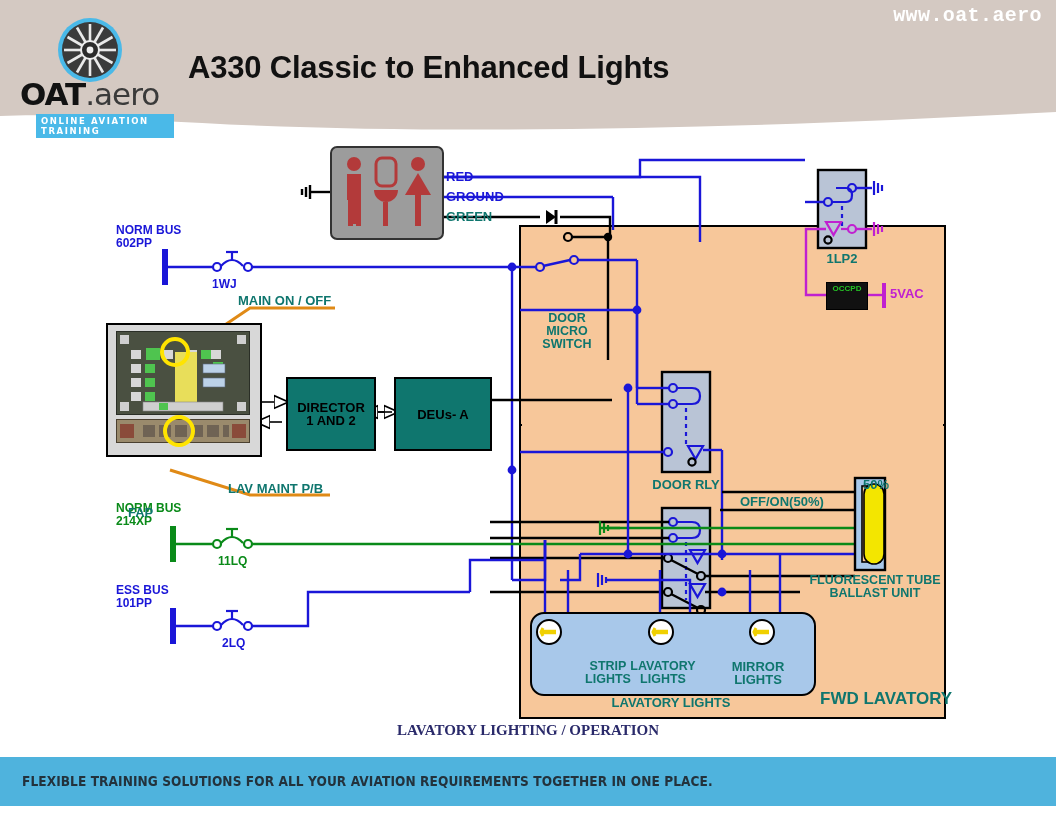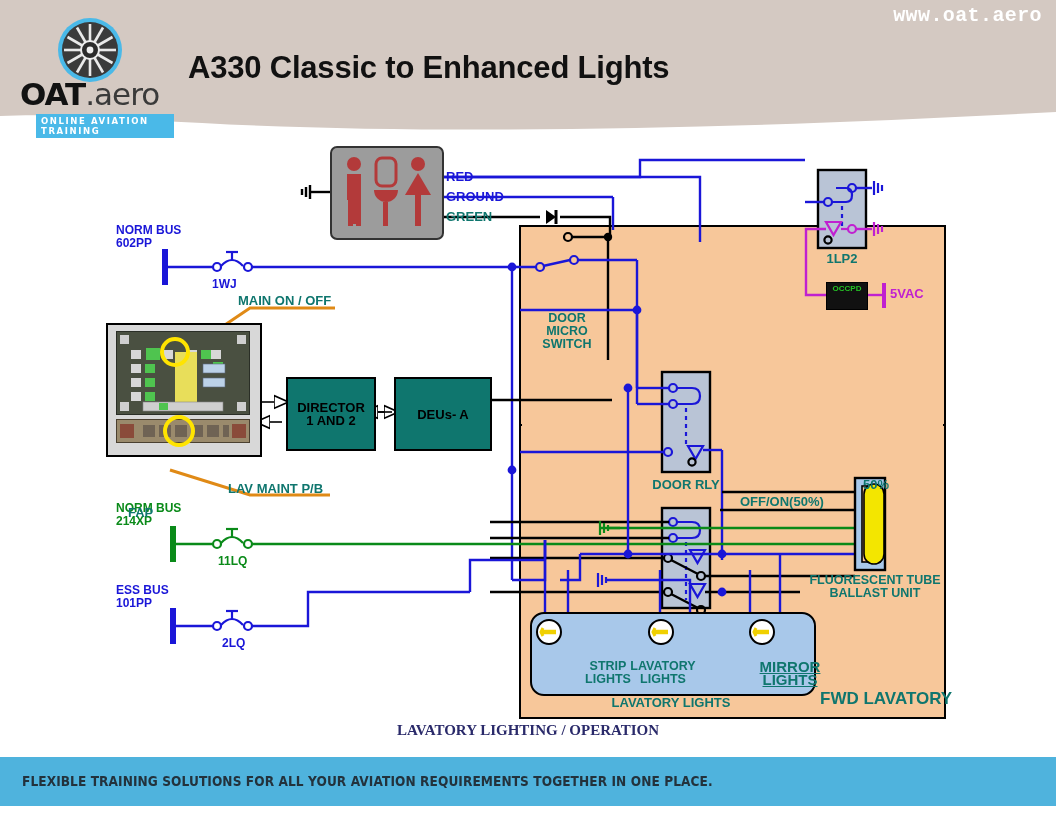--- a/index.html
+++ b/index.html
@@ -462,21 +462,21 @@
   </svg>
 
   <div class="abs dtxt center c-black" style="left:522px;top:530px;width:92px;font-size:12.5px;margin-left:40px;">
     <div>STRIP</div>
     <div>LIGHTS</div>
   </div>
   <div class="abs dtxt center c-black" style="left:615px;top:530px;width:96px;font-size:12.5px;">
     <div>LAVATORY</div>
     <div>LIGHTS</div>
   </div>
-  <div class="abs dtxt center c-black" style="left:744px;top:530px;width:92px;font-size:15px;text-decoration:underline;">
+  <div class="abs dtxt center c-black" style="left:712px;top:530px;width:92px;font-size:13px;">
     <div>MIRROR</div>
     <div>LIGHTS</div>
   </div>
 
   <div class="abs dtxt center c-black" style="left:530px;top:566px;width:282px;font-size:13px;">LAVATORY LIGHTS</div>
   <div class="abs dtxt c-black" style="left:820px;top:562px;font-size:17px;">FWD LAVATORY</div>
 
 </div>
 
 <div class="abs" id="caption">LAVATORY LIGHTING / OPERATION</div>

